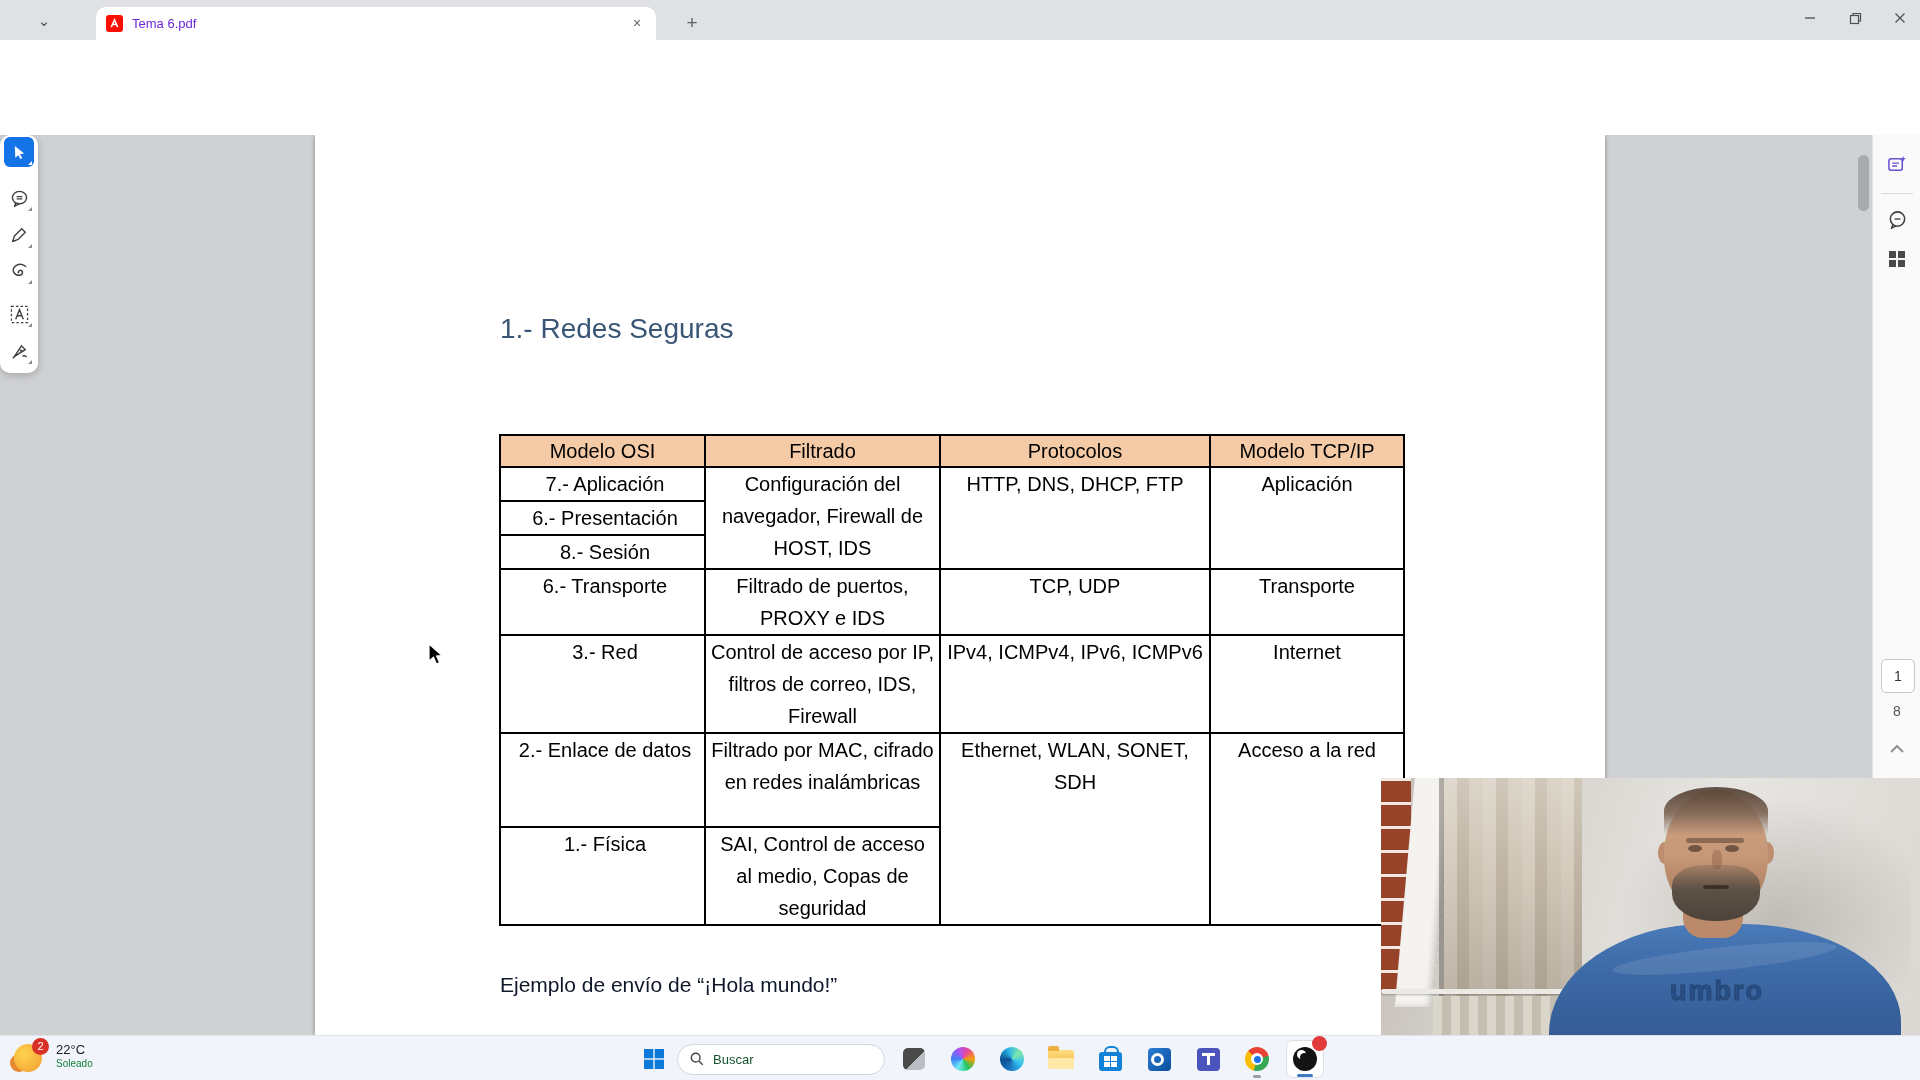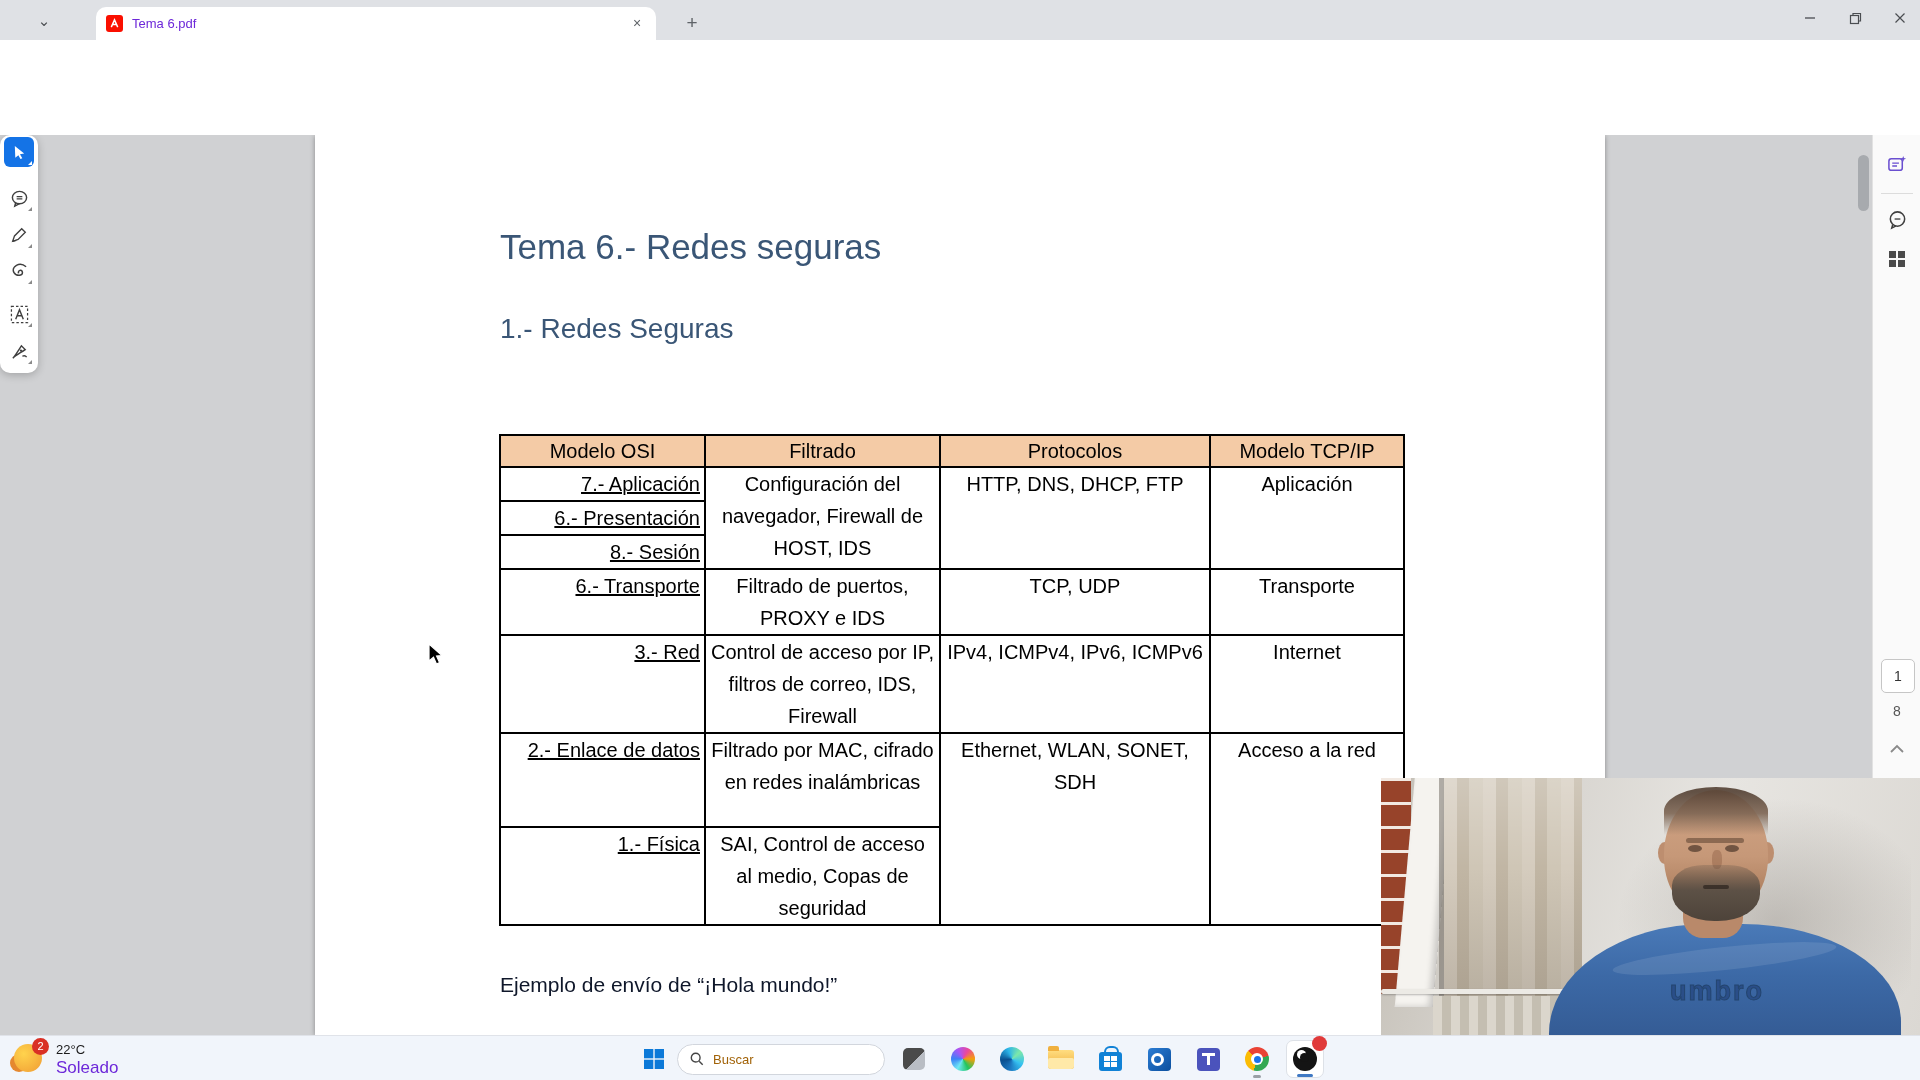--- a/index.html
+++ b/index.html
@@ -58,21 +58,21 @@
     box-shadow:0 1px 5px rgba(0,0,0,.35);}
   .doctitle{left:185px;top:92px;font-size:35px;color:#3a5676;}
   .doch1{left:185px;top:178px;font-size:28px;color:#3a5676;}
   .doch2{left:185px;top:247px;font-size:23px;color:#3a5676;}
   .doccap{left:185px;top:838px;font-size:21px;color:#0f172a;}
   table.osi{position:absolute;left:184px;top:299px;border-collapse:collapse;table-layout:fixed;
     font-size:20px;color:#000;line-height:32px;}
   table.osi td,table.osi th{border:2px solid #000;vertical-align:top;text-align:center;padding:0 4px;
     font-weight:normal;overflow:hidden;}
   table.osi th{background:#F4CBA6;height:30px;line-height:30px;}
-  table.osi td.l{text-align:right;padding-left:9px;text-decoration:underline;}
+  table.osi td.l{text-align:center;padding-left:9px;}
   
   #toolrail{left:20px;top:25px;width:38px;height:238px;background:#fff;border-radius:10px;
     box-shadow:0 2px 8px rgba(0,0,0,.22);}
   .railbtn{left:4px;width:30px;height:30px;display:flex;align-items:center;justify-content:center;}
   .railbtn:after{content:"";position:absolute;right:2px;bottom:2px;border-left:4px solid transparent;
     border-bottom:4px solid #8a8a8a;}
   .railsel{background:#1473E6;border-radius:6px;}
   .railsel:after{border-bottom-color:#fff;}
   
   #rightpanel{left:1872px;top:135px;width:48px;height:900px;background:#fafafa;border-left:1px solid #e2e2e2;}
@@ -116,26 +116,26 @@
   .wc-mouth{left:322px;top:107px;width:26px;height:4px;background:#2f2620;border-radius:2px;opacity:.75;}
   .wc-logo{left:256px;top:198px;width:160px;text-align:center;font-size:27px;font-weight:bold;
     letter-spacing:2px;color:#2a4e88;-webkit-text-stroke:1px #24456f;}
   
   #taskbar{left:0;top:1035px;width:1920px;height:45px;background:#f1f5fb;border-top:1px solid rgba(0,0,0,.07);z-index:60;}
   .wsun1{left:14px;top:8px;width:28px;height:28px;border-radius:50%;background:radial-gradient(circle at 35% 35%,#ffd34d,#f09c33);}
   .wsun2{left:10px;top:18px;width:18px;height:18px;border-radius:50%;background:#e5882f;}
   .wbadge{left:32px;top:2px;width:17px;height:17px;border-radius:50%;background:#d93025;color:#fff;
     font-size:11px;text-align:center;line-height:17px;}
   .wtemp{left:56px;top:6px;font-size:13px;color:#1b1b1b;}
-  .wcond{left:56px;top:22px;font-size:17px;color:#6d28d9;}
+  .wcond{left:56px;top:22px;font-size:10px;color:#15803d;}
   #tbcenter{left:640px;top:3px;height:40px;display:flex;align-items:center;gap:9px;}
   .tbi{width:40px;height:38px;display:flex;align-items:center;justify-content:center;position:relative;flex:0 0 auto;}
   .searchpill{width:208px;height:31px;background:#fff;border:1px solid #d2d6dd;border-radius:16px;
     display:flex;align-items:center;padding:0 12px;gap:9px;box-sizing:border-box;flex:0 0 auto;}
-  .searchtxt{font-size:13px;color:#a16207;}
+  .searchtxt{font-size:13px;color:#14532d;}
   .ind{position:absolute;bottom:0;left:50%;transform:translateX(-50%);height:3px;border-radius:2px;}
   .ic-tv{width:22px;height:22px;background:linear-gradient(135deg,#4a4a4a 55%,#b9bdc4 56%);border-radius:5px;}
   .ic-cop{width:24px;height:24px;border-radius:50%;
     background:conic-gradient(from 210deg,#6ee7f5,#3b82f6,#a855f7,#ec4899,#f59e0b,#22c55e,#6ee7f5);}
   .ic-edge{width:24px;height:24px;border-radius:50%;
     background:conic-gradient(from 120deg,#35c1f1,#1b77c0,#0a4f8f,#2bb3e8,#7de8a9,#35c1f1);}
   .ic-folder{width:26px;height:19px;background:linear-gradient(180deg,#ffdd80,#f0b03f);border-radius:3px;position:relative;}
   .ic-folder:before{content:"";position:absolute;left:0;top:-4px;width:11px;height:5px;background:#f0b03f;border-radius:2px 2px 0 0;}
   .ic-folder:after{content:"";position:absolute;left:0;bottom:0;width:26px;height:11px;background:#ffe9a8;border-radius:2px 2px 3px 3px;}
   .ic-store{width:23px;height:19px;background:#1182d6;border-radius:3px;position:relative;margin-top:5px;}
@@ -301,21 +301,20 @@
           <path d="M4 14 L4 11.5 L7 11.5 Z" fill="#fff"></path>
           <path d="M12.5 0.5 L13.1 2.2 L14.8 2.8 L13.1 3.4 L12.5 5.1 L11.9 3.4 L10.2 2.8 L11.9 2.2 Z" fill="#fff"></path>
         </svg>
       <span>Asistente de IA</span>
     </div>
     <div class="abs signin">Iniciar sesión</div>
   </div>
 
   <div id="docarea" class="abs">
     <div id="page">
-      <div class="abs doctitle">Tema 6.- Redes seguras</div>
       <div class="abs doch1">1.- Redes Seguras</div>
 
       <table class="osi">
         <colgroup>
             <col style="width:205px">
             <col style="width:235px">
             <col style="width:270px">
             <col style="width:194px">
           </colgroup>
         <tbody>

